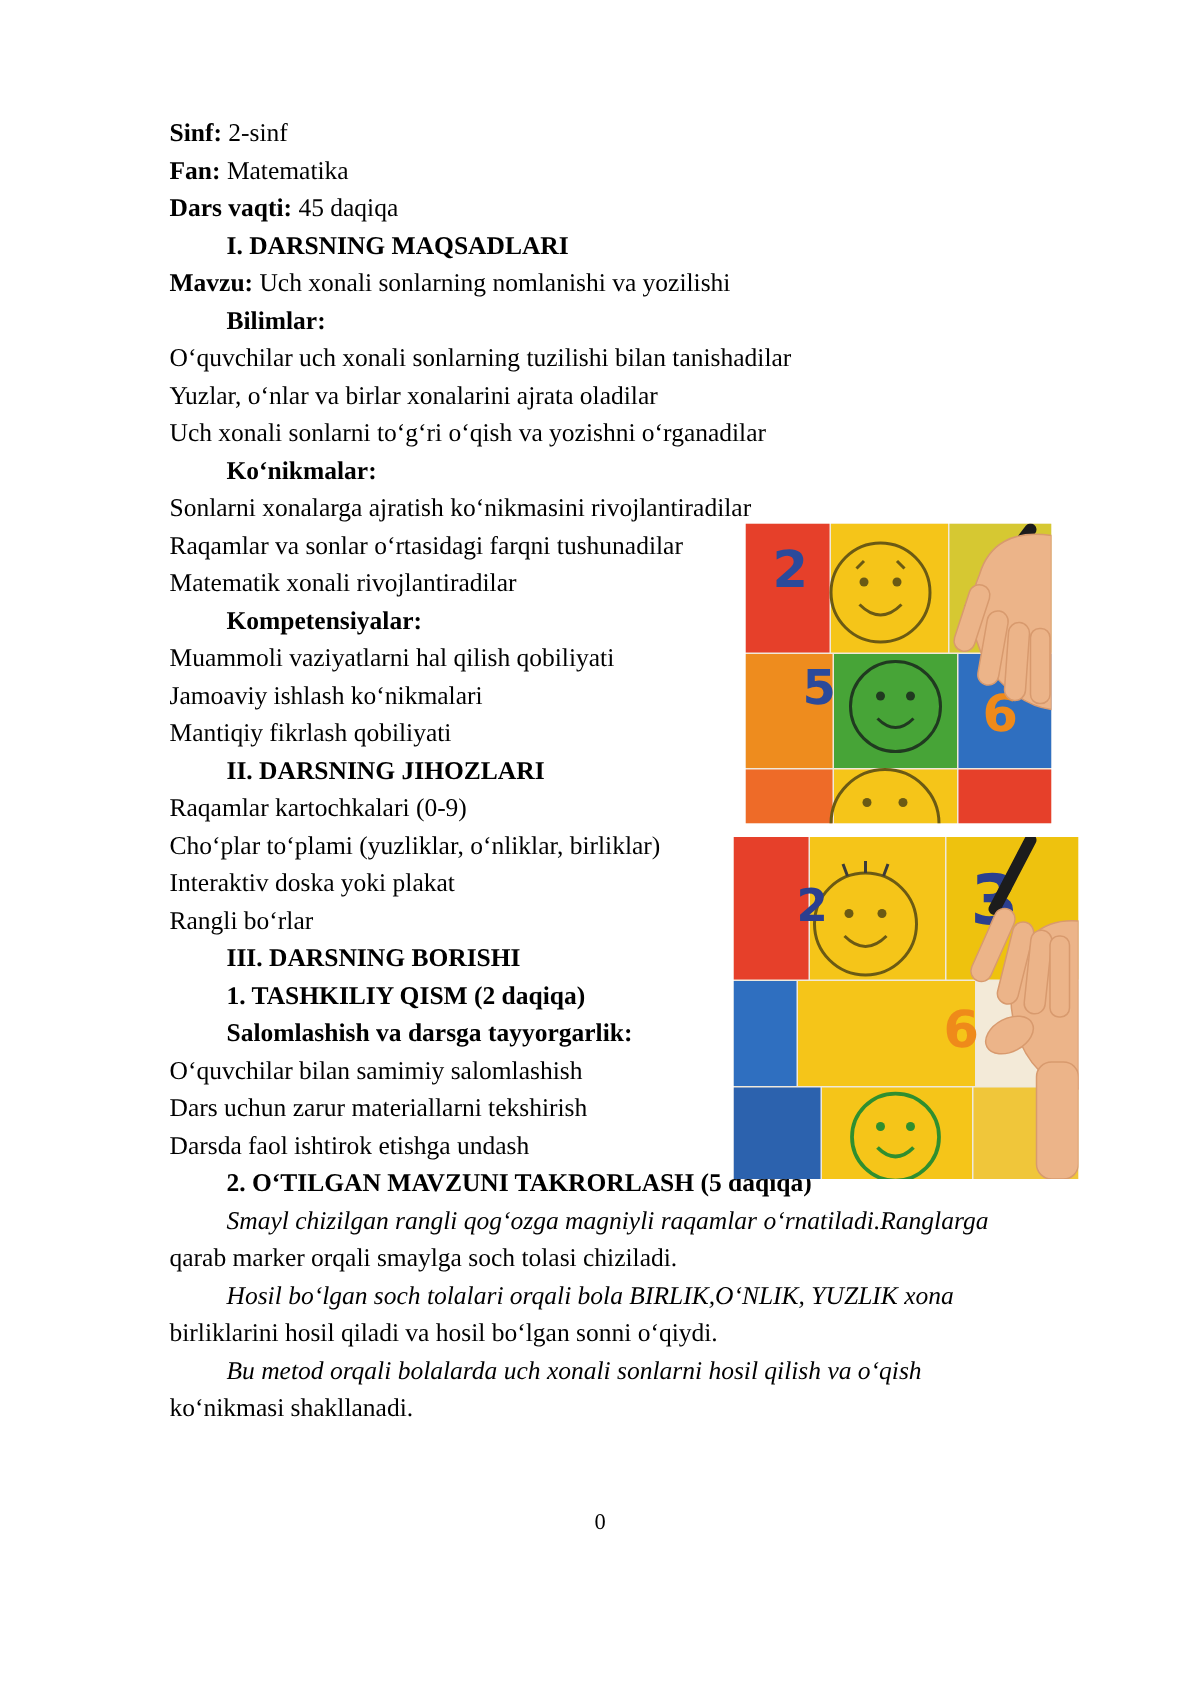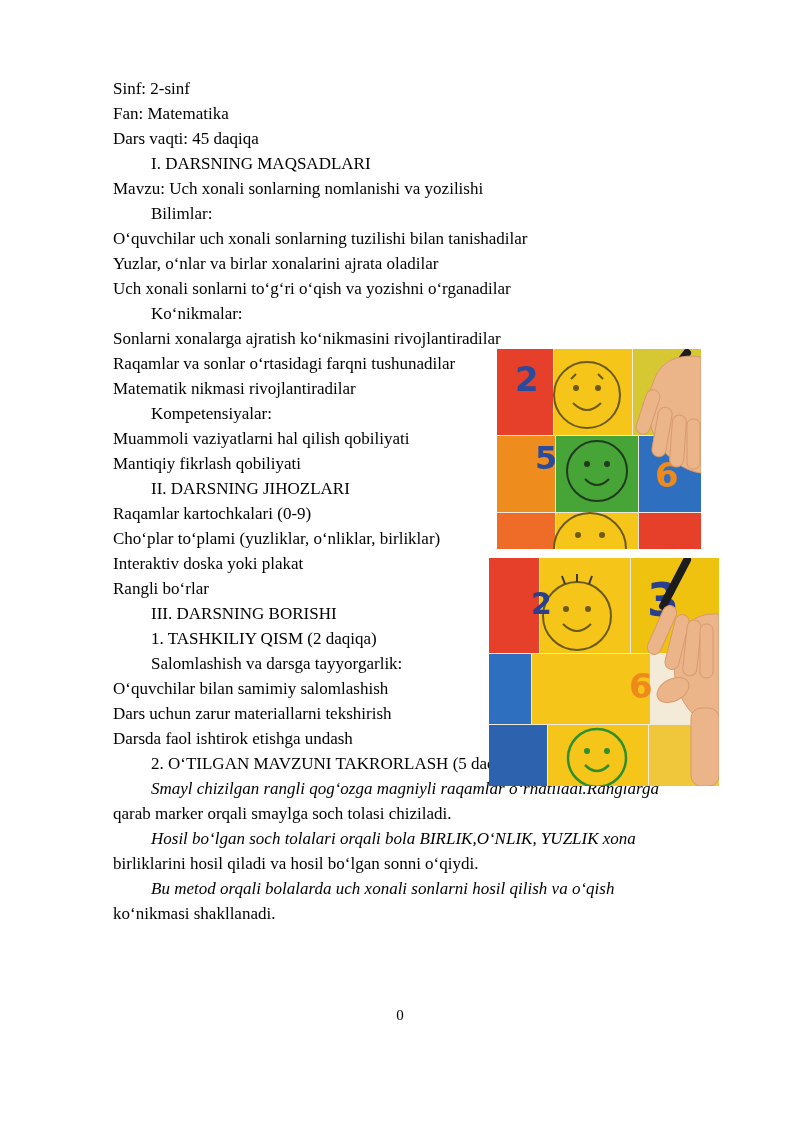--- a/index.html
+++ b/index.html
@@ -22,21 +22,21 @@
     left: 113px; top: 76px;
     width: 580px;
   }
   .line {
     margin: 0;
     line-height: 25px;
     white-space: nowrap;
   }
   .line.heading { font-weight: bold; padding-left: 38px; }
   .line.indent  { padding-left: 38px; font-style: italic; }
-  .line b { font-weight: normal; }
+  .line b { font-weight: bold; }
   .photo { position: absolute; }
   .photo1 { left: 497px; top: 349px; width: 204px; height: 200px; }
   .photo2 { left: 489px; top: 558px; width: 230px; height: 228px; }
   .footer {
     position: absolute;
     left: 0; top: 1007px; width: 800px;
     text-align: center;
     font-size: 15px;
   }
   svg text.num {
@@ -58,23 +58,24 @@
       <p class="line meta"><b>Dars vaqti:</b> 45 daqiqa</p>
       <p class="line heading"><b>I. DARSNING MAQSADLARI</b></p>
       <p class="line meta"><b>Mavzu:</b> Uch xonali sonlarning nomlanishi va yozilishi</p>
       <p class="line heading"><b>Bilimlar:</b></p>
       <p class="line body">O‘quvchilar uch xonali sonlarning tuzilishi bilan tanishadilar</p>
       <p class="line body">Yuzlar, o‘nlar va birlar xonalarini ajrata oladilar</p>
       <p class="line body">Uch xonali sonlarni to‘g‘ri o‘qish va yozishni o‘rganadilar</p>
       <p class="line heading"><b>Ko‘nikmalar:</b></p>
       <p class="line body">Sonlarni xonalarga ajratish ko‘nikmasini rivojlantiradilar</p>
       <p class="line body">Raqamlar va sonlar o‘rtasidagi farqni tushunadilar</p>
-      <p class="line body">Matematik nikmasi rivojlantiradilar</p>
+      <p class="line body">Matematik xonali rivojlantiradilar</p>
       <p class="line heading"><b>Kompetensiyalar:</b></p>
       <p class="line body">Muammoli vaziyatlarni hal qilish qobiliyati</p>
+      <p class="line body">Jamoaviy ishlash ko‘nikmalari</p>
       <p class="line body">Mantiqiy fikrlash qobiliyati</p>
       <p class="line heading"><b>II. DARSNING JIHOZLARI</b></p>
       <p class="line body">Raqamlar kartochkalari (0-9)</p>
       <p class="line body">Cho‘plar to‘plami (yuzliklar, o‘nliklar, birliklar)</p>
       <p class="line body">Interaktiv doska yoki plakat</p>
       <p class="line body">Rangli bo‘rlar</p>
       <p class="line heading"><b>III. DARSNING BORISHI</b></p>
       <p class="line heading"><b>1. TASHKILIY QISM (2 daqiqa)</b></p>
       <p class="line heading"><b>Salomlashish va darsga tayyorgarlik:</b></p>
       <p class="line body">O‘quvchilar bilan samimiy salomlashish</p>

